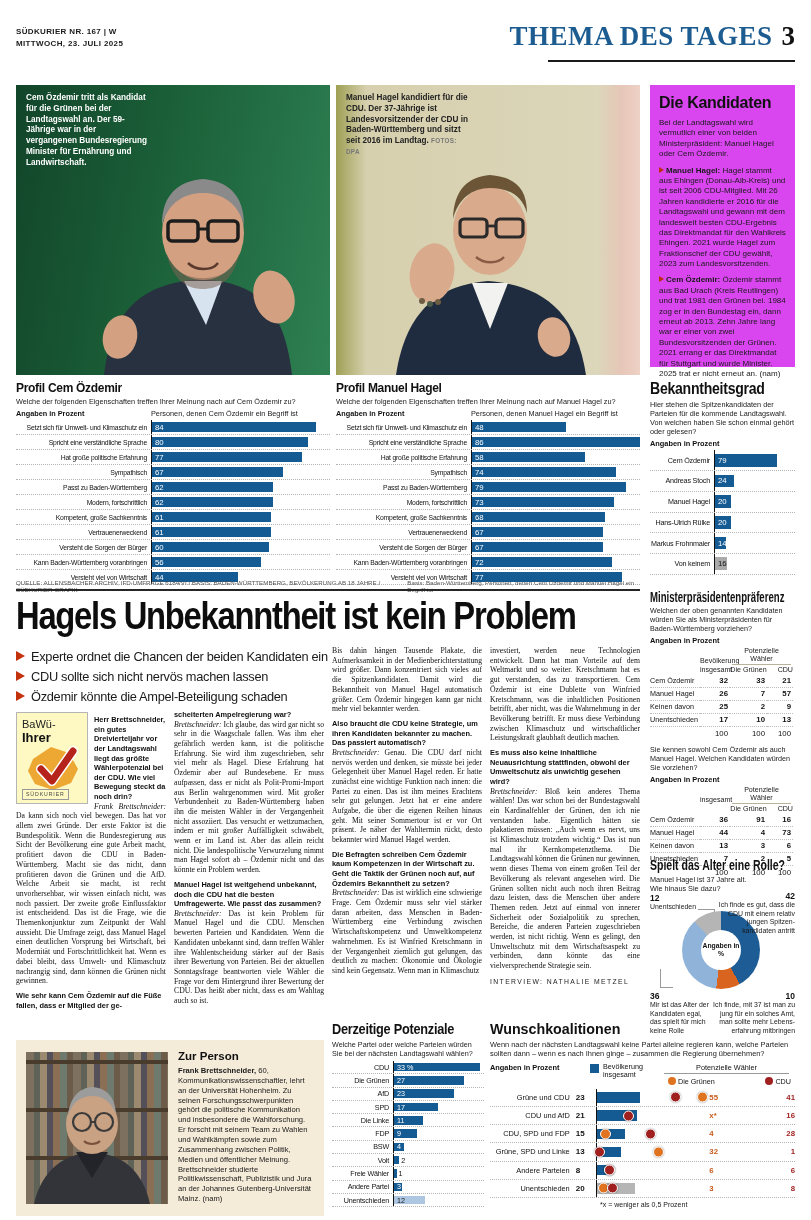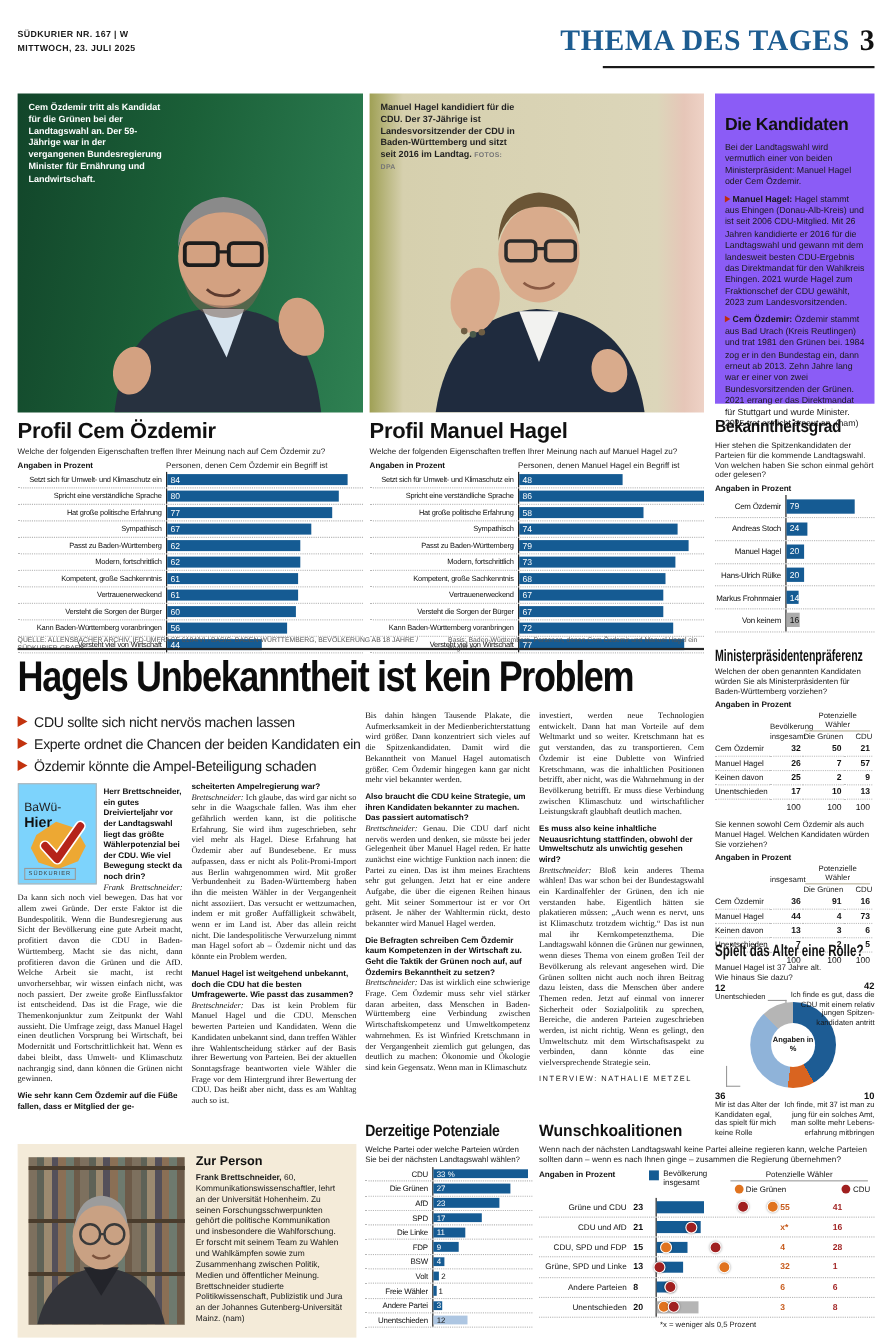--- a/index.html
+++ b/index.html
@@ -21,28 +21,28 @@
     background:linear-gradient(100deg,#12452a 0%,#1b6038 45%,#27744a 80%,#2f8152 100%)}
   #photo-ha{left:336px;top:85px;width:304px;height:290px;
     background:linear-gradient(90deg,#9fa055 0%,#d6d0ae 10%,#dcd6ba 86%,#e6c6b8 94%,#eed2c6 100%)}
   .photo svg{position:absolute;left:0;top:0}
   .caption{position:absolute;left:10px;top:8px;width:122px;font-size:8.2px;font-weight:bold;line-height:1.32}
   #photo-oz .caption{color:#fff}
   #photo-ha .caption{color:#222}
   .credit{font-size:6.3px;color:#777;font-weight:bold;letter-spacing:.3px}
 
   
-  #kbox{left:650px;top:85px;width:145px;height:282px;background:#8b5cf6;box-sizing:border-box;padding:20px 9px}
+  #kbox{left:650px;top:85px;width:145px;height:282px;background:#d946ef;box-sizing:border-box;padding:9px 9px}
   #kbox h3{margin:0 0 6px;font-size:16px;letter-spacing:-.3px}
   #kbox p{margin:0 0 6px;font-size:8px;line-height:1.3;color:#1a1a1a}
   .tri{display:inline-block;width:0;height:0;border-left:5px solid #bf2c10;border-top:3.5px solid transparent;
        border-bottom:3.5px solid transparent;margin-right:2px}
 
   
-  .chart h3{margin:0;font-size:20px;letter-spacing:-.3px}
+  .chart h3{margin:0;font-size:12px;letter-spacing:-.3px}
   .chart .q{font-size:7.3px;line-height:1.25;margin:2px 0 3px;color:#1a1a1a}
   .chead{position:relative;height:11px;font-size:7.3px}
   .chead b{position:absolute;left:0;top:0}
   .chead .note{position:absolute;left:135px;top:0;color:#1a1a1a}
   .hrow{display:flex;align-items:center;border-bottom:1px dotted #b5b5b5}
   .hlbl{text-align:right;padding-right:4px;white-space:nowrap;letter-spacing:-.2px}
   .htrack{flex:1;position:relative;height:100%;border-left:1.3px solid #111;display:flex;align-items:center}
   .hb{background:#155b93;display:flex;align-items:center;flex:0 0 auto}
   .hval{color:#fff;font-weight:normal;font-size:7.8px;padding-left:3px;white-space:nowrap}
   .hrow.m .hb{background:#ababab}
@@ -119,21 +119,21 @@
   #col3{left:332px;top:646px;height:372px}
   #col4{left:490px;top:646px;height:372px}
   .acol p{margin:0}
   .acol .aq{font-family:"Liberation Sans",sans-serif;font-weight:bold;font-size:7.4px;line-height:1.3;margin-top:5px;text-align:left}
   .acol .aq:first-child{margin-top:0}
   .acol .aa i{font-style:italic}
   .acol .acredit{font-family:"Liberation Sans",sans-serif;font-size:6.8px;letter-spacing:1.4px;margin-top:7px;color:#222;text-align:left}
 
   
   #bawu{float:left;width:72px;height:92px;border:1px solid #b5b5b5;margin:2px 6px 3px 0;position:relative;
-        font-family:"Liberation Sans",sans-serif;background:#7dd3fc;padding:16px 5px;box-sizing:border-box}
+        font-family:"Liberation Sans",sans-serif;background:#fef9c3;padding:6px 5px;box-sizing:border-box}
   #bawu .l1{font-size:11px;color:#222;line-height:1.05}
   #bawu .l2{font-size:13px;font-weight:bold;color:#111;line-height:1.05}
   #bawu svg{position:absolute;left:8px;top:30px}
   #bawu .brand{position:absolute;left:5px;bottom:3px;font-size:5.2px;letter-spacing:.9px;border:1px solid #999;
                padding:1px 3px;color:#444}
 
   
   #zp{left:16px;top:1040px;width:308px;height:176px;background:#f4ebd9;box-sizing:border-box}
   #zp-photo{position:absolute;left:10px;top:12px;width:142px;height:152px;overflow:hidden;
     background:
@@ -171,21 +171,21 @@
   .wlbl{width:80px;text-align:right;font-size:7.4px;padding-right:4px;white-space:nowrap}
   .wtot{width:20px;font-weight:bold;font-size:8px;text-align:left;padding-left:2px}
   .wtrack{width:113px;position:relative;height:100%;border-left:1.3px solid #111;display:flex;align-items:center}
   .wbar{height:10.5px;background:#155b93}
   .wrow.m .wbar{background:#b5b5b5}
   .wdot{position:absolute;width:9px;height:9px;border-radius:50%;border:1.5px solid #fff;
         box-shadow:0 0 2px rgba(0,0,0,.4);top:50%;transform:translateY(-50%)}
   .wdot.g{background:#e0731f}
   .wdot.c{background:#a02020;z-index:2}
   .wg{width:48px;text-align:left;font-weight:bold;font-size:7.8px;color:#c75b1c}
-  .wc{width:38px;text-align:left;font-weight:bold;font-size:7.8px;color:#9e1d1d}
+  .wc{width:38px;text-align:right;font-weight:bold;font-size:7.8px;color:#9e1d1d}
   #wfoot{font-size:7px;color:#1a1a1a;margin:3px 0 0 110px}
 </style>
 </head>
 <body>
 
 <div class="sheet">
 
   <div class="abs" id="masthead">
     <div>SÜDKURIER NR. 167 | W</div>
     <div>MITTWOCH, 23. JULI 2025</div>
@@ -509,21 +509,21 @@
     <div class="mpgrid">
       <span class="mh"></span>
       <span class="mh">Bevölkerung</span>
       <span class="mh c sp2 pw">Potenzielle Wähler</span>
       <span class="mh"></span>
       <span class="mh">insgesamt</span>
       <span class="mh c">Die Grünen</span>
       <span class="mh">CDU</span>
     <span class="mlbl">Cem Özdemir</span>
         <span class="mnum">32</span>
-        <span class="mnum">50</span>
+        <span class="mnum">33</span>
         <span class="mnum">21</span>
         <span class="mlbl">Manuel Hagel</span>
         <span class="mnum">26</span>
         <span class="mnum">7</span>
         <span class="mnum">57</span>
         <span class="mlbl">Keinen davon</span>
         <span class="mnum">25</span>
         <span class="mnum">2</span>
         <span class="mnum">9</span>
         <span class="mlbl">Unentschieden</span>
@@ -598,36 +598,36 @@
       </div>
     </div>
   </div>
 
   <div class="abs" id="headline">
     <span class="cxt">Hagels Unbekanntheit ist kein Problem</span>
   </div>
   <div class="abs" id="bullets">
     <div class="bullet">
         <span class="tri-lg"></span>
-        <span>CDU sollte sich nicht nervös machen lassen</span>
+        <span>Experte ordnet die Chancen der beiden Kandidaten ein</span>
       </div>
     <div class="bullet">
         <span class="tri-lg"></span>
-        <span>Experte ordnet die Chancen der beiden Kandidaten ein</span>
+        <span>CDU sollte sich nicht nervös machen lassen</span>
       </div>
     <div class="bullet">
         <span class="tri-lg"></span>
         <span>Özdemir könnte die Ampel-Beteiligung schaden</span>
       </div>
   </div>
 
   <div class="acol" id="col1">
     <div id="bawu">
       <div class="l1">BaWü-</div>
-      <div class="l2">Hier</div>
+      <div class="l2">Ihrer</div>
       <svg width="56" height="48" viewBox="0 0 56 48">
         <path d="M8 16 L26 4 L44 10 L53 26 L46 40 L28 47 L10 41 L3 28 Z" fill="#eda833"></path>
         <path d="M16 26 L27 38 L48 8" fill="none" stroke="#fff" stroke-width="10" stroke-linecap="round" stroke-linejoin="round"></path>
         <path d="M16 26 L27 38 L48 8" fill="none" stroke="#b5231a" stroke-width="7" stroke-linecap="round" stroke-linejoin="round"></path>
       </svg>
       <div class="brand">SÜDKURIER</div>
     </div>
   <p class="aq">Herr Brettschneider, ein gutes Dreivierteljahr vor der Landtagswahl liegt das größte Wählerpotenzial bei der CDU. Wie viel Bewegung steckt da noch drin?</p>
       <p class="aa"><i>Frank Brettschneider: </i>Da kann sich noch viel bewegen. Das hat vor allem zwei Gründe. Der erste Faktor ist die Bundespolitik. Wenn die Bundesregierung aus Sicht der Bevölkerung eine gute Arbeit macht, profitiert davon die CDU in Baden-Württemberg. Macht sie das nicht, dann profitieren davon die Grünen und die AfD. Welche Arbeit sie macht, ist recht unvorhersehbar, wir wissen einfach nicht, was noch passiert. Der zweite große Einflussfaktor ist entscheidend. Das ist die Frage, wie die Themenkonjunktur zum Zeitpunkt der Wahl aussieht. Die Umfrage zeigt, dass Manuel Hagel einen deutlichen Vorsprung bei Wirtschaft, bei Modernität und Fortschrittlichkeit hat. Wenn es dabei bleibt, dass Umwelt- und Klimaschutz nachrangig sind, dann können die Grünen nicht gewinnen.</p>
       <p class="aq">Wie sehr kann Cem Özdemir auf die Füße fallen, dass er Mitglied der ge-</p>

